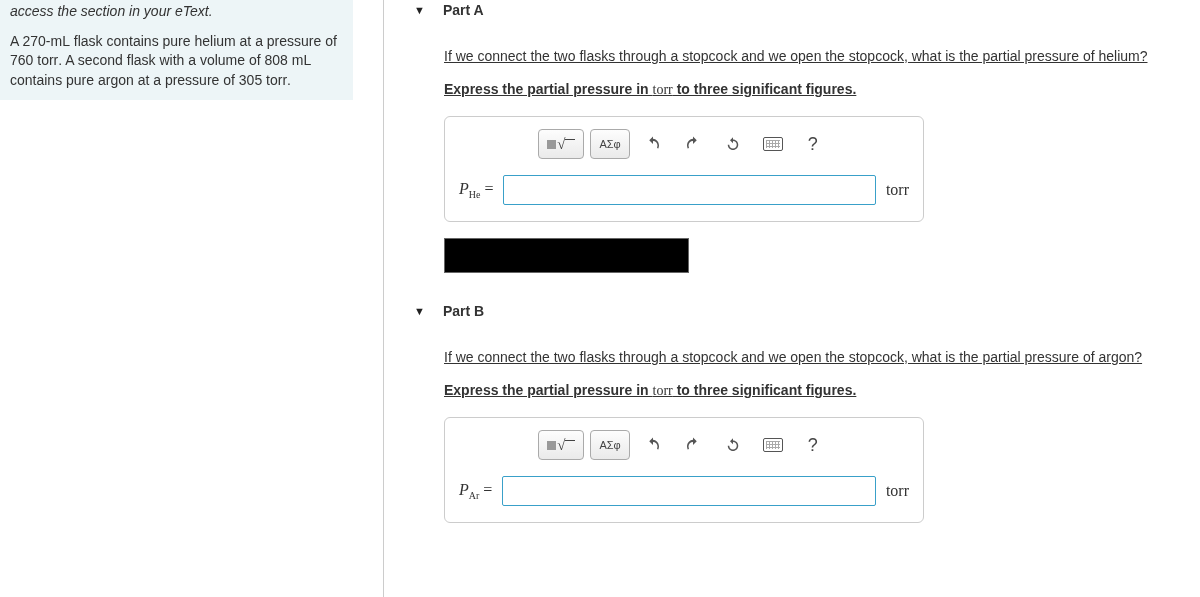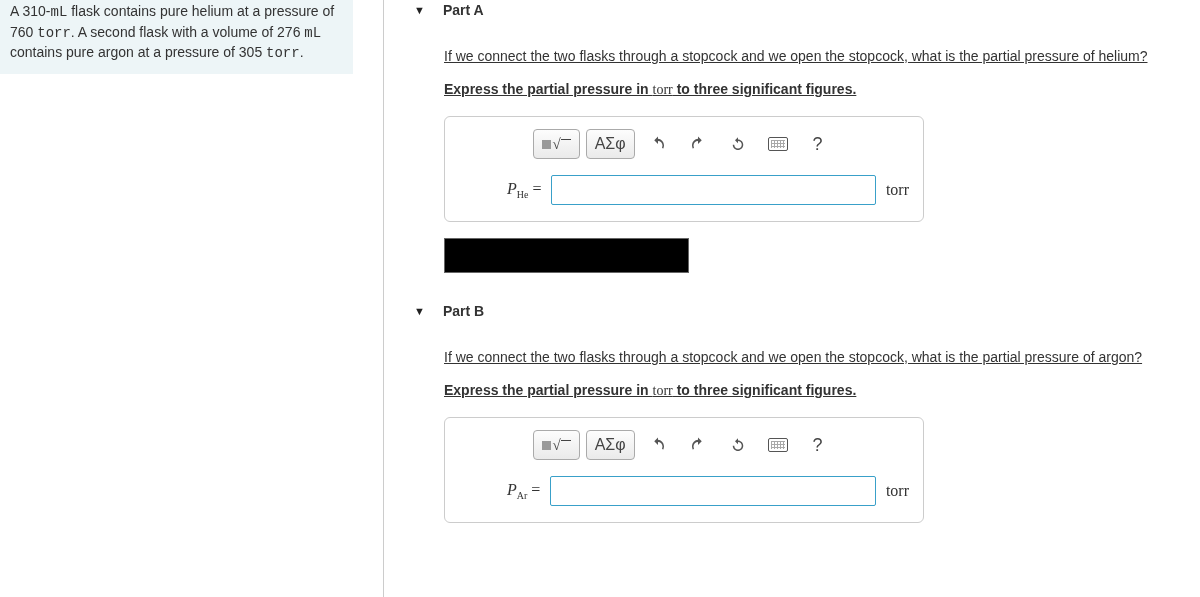--- a/index.html
+++ b/index.html
@@ -85,21 +85,21 @@
     }
     .tb-btn {
       height: 30px;
       min-width: 34px;
       display: flex;
       align-items: center;
       justify-content: center;
       border: 1px solid transparent;
       border-radius: 4px;
       color: #555;
-      font-size: 16px;
+      font-size: 11px;
       cursor: pointer;
     }
     .tb-btn.raised {
       background: linear-gradient(#fdfdfd, #eaeaea);
       border: 1px solid #aaa;
       color: #444;
       padding: 0 8px;
       font-weight: 500;
     }
     .tb-btn.raised.first {
@@ -113,21 +113,20 @@
     }
     .input-row {
       display: flex;
       align-items: center;
       gap: 10px;
     }
     .var-label {
       font-family: Georgia, 'Times New Roman', serif;
       font-style: italic;
       font-size: 16px;
-      margin-left: 48px;
     }
     .var-label sub {
       font-size: 10px;
       font-style: normal;
     }
     .equals {
       font-family: Georgia, serif;
       font-style: normal;
     }
     .answer-input {
@@ -173,30 +172,31 @@
       align-items: center;
       gap: 1px;
     }
     .sqrt-icon .box {
       width: 9px;
       height: 9px;
       background: #999;
       display: inline-block;
     }
     .mL, .torr-inline {
-      font-family: Liberation Mono, monospace;
+      font-family: Liberation Sans, sans-serif;
     }
   </style>
 </head>
 <body>
 
 <div class="left-col">
   <div class="etext-box">
+    <div class="etext-hint">access the section in your eText.</div>
     <div>
-      <span>A 310-</span><span class="mL">mL</span><span> flask contains pure helium at a pressure of 760 </span><span class="torr-inline">torr</span><span>. A second flask with a volume of 276 </span><span class="mL">mL</span><span> contains pure argon at a pressure of 305 </span><span class="torr-inline">torr</span><span>.</span>
+      <span>A 270-</span><span class="mL">mL</span><span> flask contains pure helium at a pressure of 760 </span><span class="torr-inline">torr</span><span>. A second flask with a volume of 808 </span><span class="mL">mL</span><span> contains pure argon at a pressure of 305 </span><span class="torr-inline">torr</span><span>.</span>
     </div>
   </div>
 </div>
 
 <div class="divider"></div>
 
 <div class="right-col">
 
   <div class="part-header">
     <span class="caret">▼</span>

